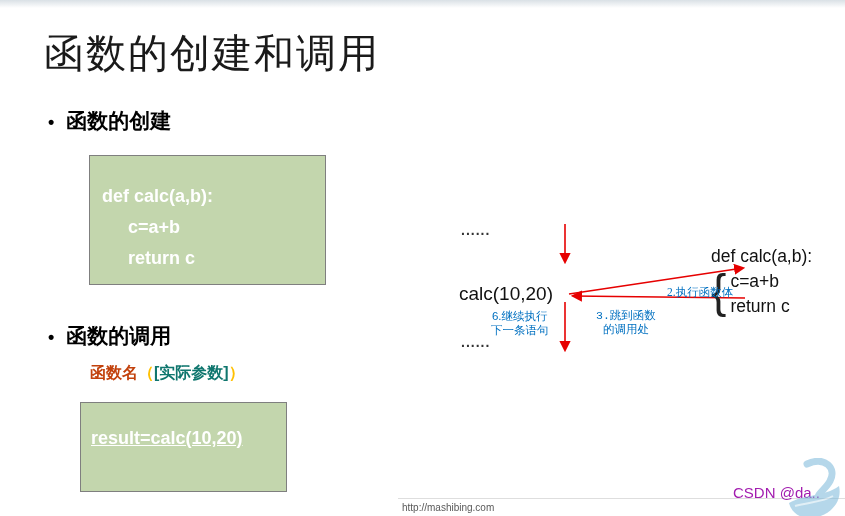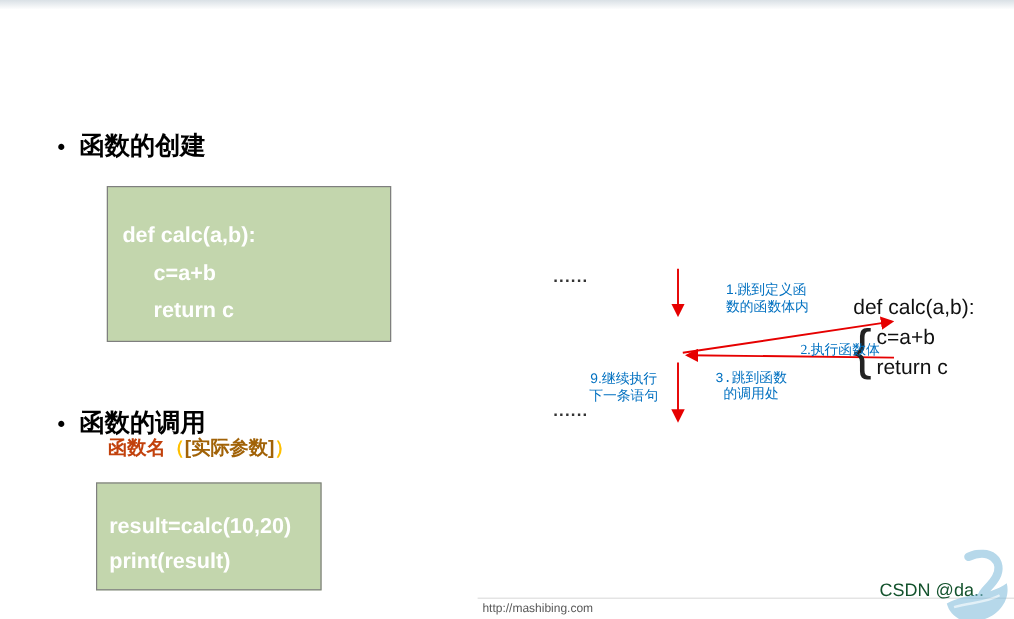--- a/index.html
+++ b/index.html
@@ -14,36 +14,36 @@
   }
   .title{
     position:absolute;left:44px;top:26px;font-size:40px;color:#1a1a1a;
     font-weight:500;letter-spacing:2px;white-space:nowrap;
   }
   .section{
     position:absolute;font-size:21px;font-weight:700;color:#000000;white-space:nowrap;
   }
   .section .bullet{margin-right:12px;font-size:18px;}
   .sec-create{left:48px;top:107px;}
-  .sec-call{left:48px;top:338px;}
+  .sec-call{left:48px;top:322px;}
   .code-box{
     position:absolute;background:#c3d6ad;border:1px solid#7f7f7f;
     color:#ffffff;font-weight:700;font-size:18px;box-sizing:border-box;
   }
   .code-box-1{left:89px;top:155px;width:237px;height:130px;padding:25px 0 0 12px;}
-  .code-box-2{left:80px;top:402px;width:188px;height:90px;padding:21px 0 0 10px;}
+  .code-box-2{left:80px;top:402px;width:207px;height:90px;padding:21px 0 0 10px;text-decoration:underline;}
   .code-line{line-height:31px;white-space:pre;}
   .code-line.indent{margin-left:26px;}
   .code-box-2 .code-line{line-height:29px;}
   .syntax{
     position:absolute;left:90px;top:363px;font-size:16px;font-weight:700;white-space:nowrap;
   }
   .syntax .fn{color:#c2410c;}
   .syntax .paren{color:#ffc000;}
-  .syntax .param{color:#a16207;}
+  .syntax .param{color:#0f766e;}
   .diagram{position:absolute;left:455px;top:222px;width:390px;height:140px;}
   .diagram-svg{position:absolute;left:0;top:0;}
   .dg-text{position:absolute;color:#111;white-space:nowrap;}
   .dots-top{left:6px;top:0px;font-size:14px;font-weight:700;letter-spacing:1px;color:#333;}
   .dots-bottom{left:6px;top:112px;font-size:14px;font-weight:700;letter-spacing:1px;color:#333;}
   .call-text{left:4px;top:61px;font-size:19px;}
   .def-block{position:absolute;left:256px;top:24px;}
   .def-line{font-size:17.5px;color:#111;white-space:nowrap;}
   .def-body{display:flex;align-items:flex-start;margin-top:0px;}
   .brace{font-size:46px;line-height:48px;font-weight:300;color:#222;margin-right:4px;}
@@ -56,31 +56,32 @@
   .step-2{left:212px;top:63px;font-family:Liberation Serif, serif;}
   .step-3{left:141px;top:87px;font-family:Liberation Mono, monospace;}
   .step-4{left:36px;top:87px;}
   .footer-line{
     position:absolute;left:398px;top:498px;width:447px;height:1px;background:#dedede;
   }
   .footer-url{
     position:absolute;left:402px;top:502px;font-size:10px;color:#595959;white-space:nowrap;
   }
   .watermark-text{
-    position:absolute;left:733px;top:484px;font-size:15px;color:#14532d;white-space:nowrap;
+    position:absolute;left:733px;top:484px;font-size:15px;color:#a21caf;white-space:nowrap;
   }
   .watermark-logo{position:absolute;right:-6px;bottom:-6px;opacity:.55;}
 </style>
 </head>
 <body>
 
 <div class="slide">
 
   <div class="top-strip"></div>
 
+  <div class="title">函数的创建和调用</div>
 
   <div class="section sec-create">
     <span class="bullet">•</span><span>函数的创建</span>
   </div>
 
   <div class="code-box code-box-1">
     <div class="code-line">def calc(a,b):</div>
     <div class="code-line indent">c=a+b</div>
     <div class="code-line indent">return c</div>
   </div>
@@ -88,50 +89,48 @@
   <div class="section sec-call">
     <span class="bullet">•</span><span>函数的调用</span>
   </div>
 
   <div class="syntax">
     <span class="fn">函数名</span><span class="paren">（</span><span class="param">[实际参数]</span><span class="paren">）</span>
   </div>
 
   <div class="code-box code-box-2">
     <div class="code-line">result=calc(10,20)</div>
-    <div class="code-line">print(result)</div>
   </div>
 
   <div class="diagram">
     <svg class="diagram-svg" width="390" height="140" viewBox="0 0 390 140">
       <defs>
         <marker id="ah" viewBox="0 0 10 10" refX="8" refY="5" markerWidth="7" markerHeight="7" orient="auto">
           <path d="M0,0 L10,5 L0,10 z" fill="#e60000"></path>
         </marker>
       </defs>
       <line x1="110" y1="2" x2="110" y2="40" stroke="#e60000" stroke-width="1.6" marker-end="url(#ah)"></line>
       <line x1="114" y1="72" x2="288" y2="46" stroke="#e60000" stroke-width="1.6" marker-end="url(#ah)"></line>
       <line x1="290" y1="76" x2="118" y2="74" stroke="#e60000" stroke-width="1.6" marker-end="url(#ah)"></line>
       <line x1="110" y1="80" x2="110" y2="128" stroke="#e60000" stroke-width="1.6" marker-end="url(#ah)"></line>
     </svg>
     <div class="dg-text dots-top">......</div>
+    <div class="dg-text call-text">calc(10,20)</div>
     <div class="dg-text dots-bottom">......</div>
     <div class="def-block">
       <div class="def-line">def calc(a,b):</div>
       <div class="def-body">
         <span class="brace">{</span>
         <span class="body-lines"><span>c=a+b</span><br><span>return c</span></span>
       </div>
     </div>
-    <div class="step step-1">1.跳到定义函
-数的函数体内</div>
     <div class="step step-2">2.执行函数体</div>
     <div class="step step-3">3.跳到函数
 的调用处</div>
-    <div class="step step-4">9.继续执行
+    <div class="step step-4">6.继续执行
 下一条语句</div>
   </div>
 
   <div class="footer-line"></div>
   <div class="footer-url">http://mashibing.com</div>
   <div class="watermark-text">CSDN @da..</div>
 
   <svg class="watermark-logo" width="72" height="64" viewBox="0 0 72 64">
     <path d="M28 6 C46 -2 58 10 51 23 C47 31 38 35 38 43" stroke="#7ab8d9" stroke-width="7" fill="none" stroke-linecap="round"></path>
     <path d="M10 45 C25 36 45 39 60 28 C64 45 49 60 30 60 C19 60 12 53 10 45 Z" fill="#7ab8d9"></path>

